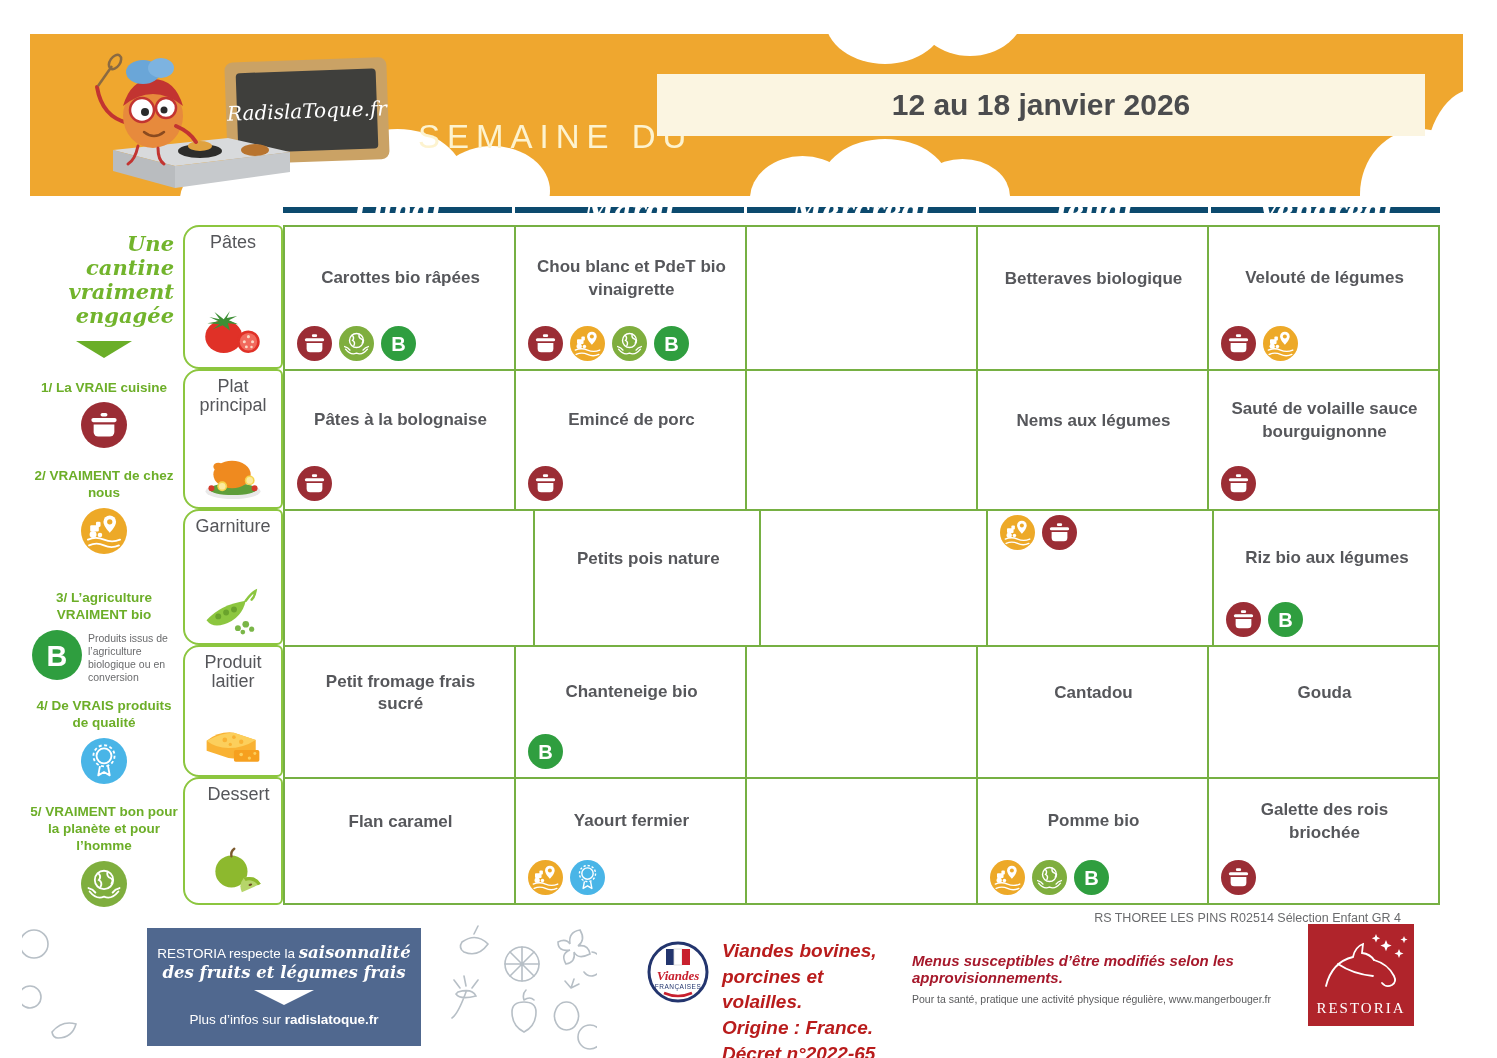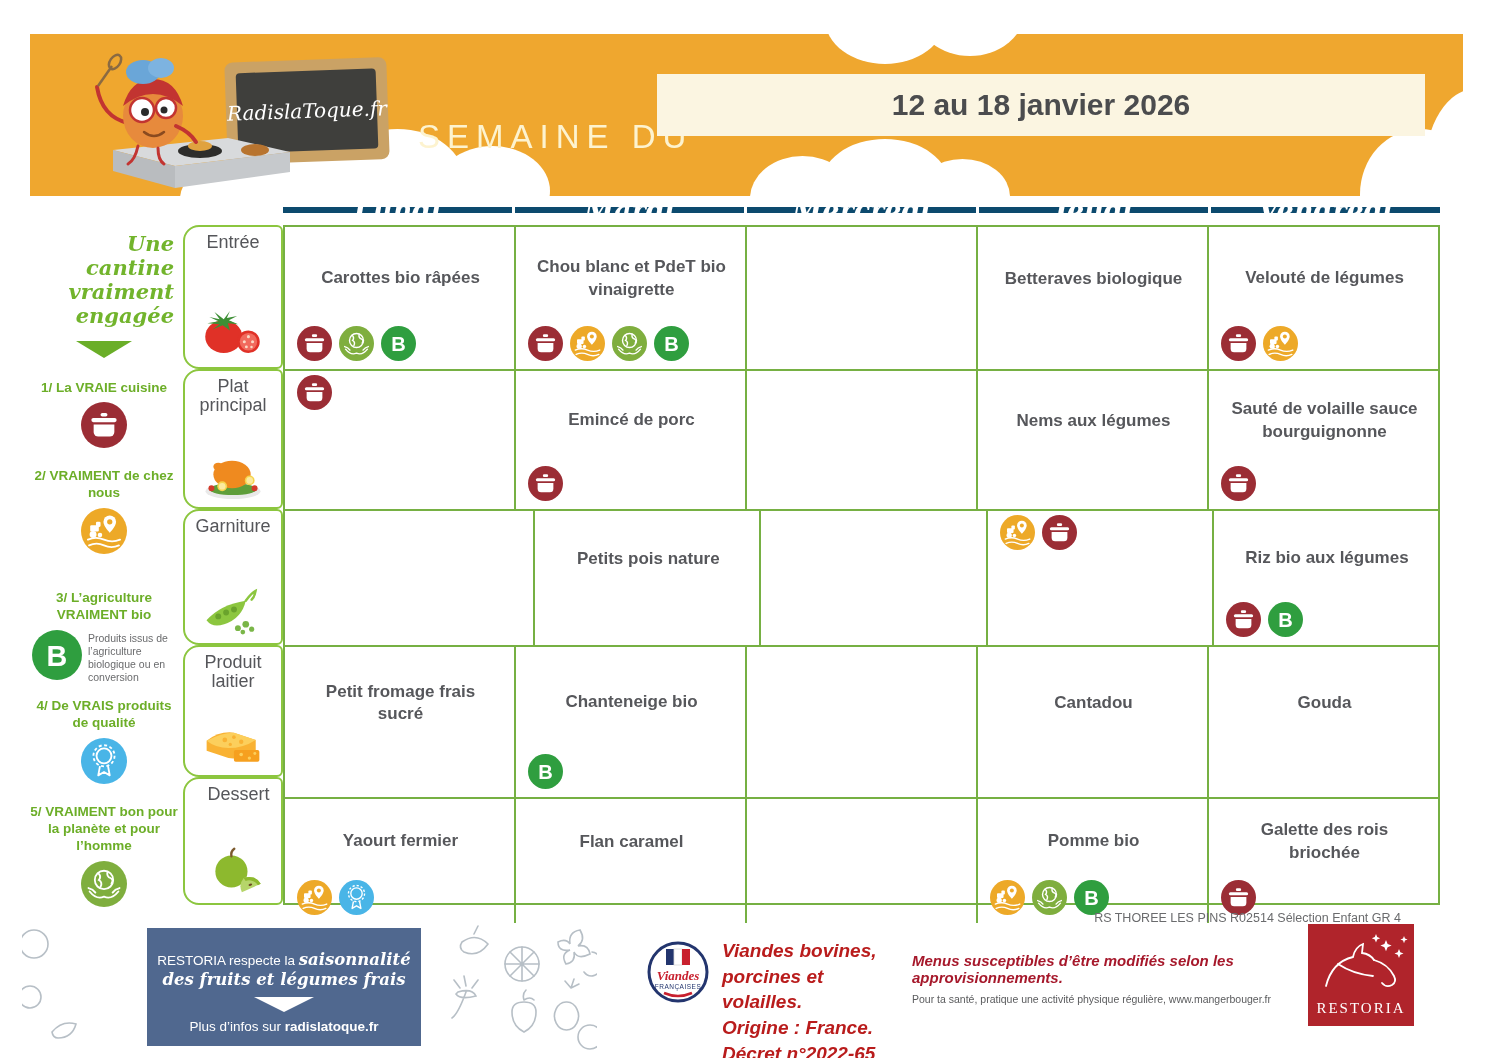--- a/index.html
+++ b/index.html
@@ -65,38 +65,38 @@
   .h132 { height: 132px; } .h128 { height: 128px; padding-left: 11px; }
 
   
   .grid {
     position: absolute; left: 283px; top: 225px; width: 1157px; height: 680px;
     border: 2px solid #76b043; background: #fff;
   }
   .grid-row { display: flex; }
   .grid-row + .grid-row { border-top: 2px solid #76b043; }
   .gr0 { height: 142px; } .gr1 { height: 140px; } .gr2 { height: 136px; padding-left: 24px; }
-  .gr3 { height: 152px; } .gr4 { height: 126px; }
+  .gr3 { height: 132px; } .gr4 { height: 126px; }
   .cell { flex: 1; display: flex; flex-direction: column; padding: 4px 6px 4px 8px; }
   .cell + .cell { border-left: 2px solid #76b043; }
   .cell-text {
     flex: 1; display: flex; align-items: center; justify-content: center;
     text-align: center; font-size: 17px; font-weight: bold; color: #56575b;
     line-height: 1.3; padding: 0 10px;
   }
   .cell-icons { display: flex; gap: 7px; align-items: flex-end; min-height: 38px; padding: 0 0 4px 4px; }
   .cell-icons .picon svg { width: 35px; height: 35px; }
   .picon { display: inline-block; line-height: 0; }
 
   
   .ref-code { position: absolute; right: 96px; top: 911px; font-size: 12.5px; color: #6a6b6d; }
   .doodles { position: absolute; left: 22px; top: 922px; }
   .blue-box {
     position: absolute; left: 147px; top: 928px; width: 274px; height: 118px;
-    background: #50688f; color: #fff; text-align: center; padding-top: 22px;
+    background: #50688f; color: #fff; text-align: center; padding-top: 15px;
   }
   .bb-line1 { font-size: 13.5px; }
   .bb-line1 .script, .bb-line2 { font-size: 16.5px; }
   .bb-line2 { margin-top: 1px; }
   .bb-tri {
     width: 0; height: 0; margin: 8px auto 7px;
     border-left: 30px solid transparent; border-right: 30px solid transparent;
     border-top: 15px solid #fff;
   }
   .bb-line3 { font-size: 13.5px; }
@@ -231,21 +231,21 @@
               <path d="M15 10.5 q3 3 0.5 6 q3.5 2 1.5 6"></path>
               <path d="M23 9.5 q-1 4 3 5.5 q2.5 1.5 0.5 4.5"></path>
               <path d="M7.5 26.5 q6 7.5 12.5 4.5 M32.5 26.5 q-6 7.5 -12.5 4.5"></path>
               <path d="M6.5 23.5 q4 1 6 4 M33.5 23.5 q-4 1 -6 4"></path>
             </g>
           </svg></span></div>
   </div>
 
   <div class="labels-col">
     <div class="course-box h144">
-      <div class="course-label">Entrée</div>
+      <div class="course-label">Pâtes</div>
       <svg width="72" height="58" viewBox="0 0 70 55">
         <ellipse cx="26" cy="32" rx="18" ry="16" fill="#e03127"></ellipse>
         <path d="M26 15 l-9 -7 l5 7 l-10 -2 l9 4 l-11 2 l12 1 l-7 5 l10 -4 l7 5 l-2 -7 l10 1 l-9 -4 l8 -4 l-10 2 l3 -7 z" fill="#3d8f35"></path>
         <circle cx="50" cy="37" r="11" fill="#e03127"></circle>
         <circle cx="50" cy="37" r="8.5" fill="#f16a5d"></circle>
         <g fill="#fbd8c5">
           <circle cx="50" cy="32" r="1.5"></circle>
             <circle cx="46" cy="37" r="1.5"></circle>
             <circle cx="54" cy="37" r="1.5"></circle>
           <circle cx="48" cy="42" r="1.4"></circle>
@@ -414,20 +414,21 @@
                   <rect x="13" y="12" width="4" height="4.5" rx="1"></rect>
                   <circle cx="10.5" cy="23" r="3"></circle>
                   <circle cx="16.5" cy="23.5" r="2"></circle>
                 </g>
               </svg></span>
           </div>
         </div>
     </div>
     <div class="grid-row gr1">
       <div class="cell">
+          <div class="cell-text">Pâtes à la bolognaise</div>
           <div class="cell-icons">
             <span class="picon"><svg viewBox="0 0 40 40">
                 <circle cx="20" cy="20" r="20" fill="#9b2d35"></circle>
                 <rect x="17" y="9.5" width="6" height="3" rx="1.5" fill="#fff"></rect>
                 <rect x="9" y="14" width="22" height="3.5" rx="1.75" fill="#fff"></rect>
                 <path d="M11 19.5 h18 v6.5 a4 4 0 0 1 -4 4 h-10 a4 4 0 0 1 -4 -4 z" fill="#fff"></path>
               </svg></span>
           </div>
         </div>
       <div class="cell">
@@ -537,20 +538,24 @@
           <div class="cell-text">Cantadou</div>
           <div class="cell-icons"></div>
         </div>
       <div class="cell">
           <div class="cell-text">Gouda</div>
           <div class="cell-icons"></div>
         </div>
     </div>
     <div class="grid-row gr4">
       <div class="cell">
+          <div class="cell-text">Flan caramel</div>
+          <div class="cell-icons"></div>
+        </div>
+      <div class="cell">
           <div class="cell-text">Yaourt fermier</div>
           <div class="cell-icons">
             <span class="picon"><svg viewBox="0 0 40 40">
                 <circle cx="20" cy="20" r="20" fill="#eda928"></circle>
                 <path d="M25 6.5 a5.5 5.5 0 0 1 5.5 5.5 c0 4 -5.5 9.5 -5.5 9.5 s-5.5 -5.5 -5.5 -9.5 a5.5 5.5 0 0 1 5.5 -5.5 z" fill="#fff"></path>
                 <circle cx="25" cy="12" r="2.3" fill="#eda928"></circle>
                 <g stroke="#fff" stroke-width="1.6" fill="none" stroke-linecap="round">
                   <path d="M6 27.5 q7 -3 14 0 q7 3 14 0"></path>
                   <path d="M7 32.5 q6.5 -3 13 0 q6.5 3 13 0"></path>
                 </g>
@@ -563,24 +568,20 @@
               </svg></span>
             <span class="picon"><svg viewBox="0 0 40 40">
                 <circle cx="20" cy="20" r="20" fill="#49b5e7"></circle>
                 <g stroke="#fff" stroke-width="1.6" fill="none">
                   <circle cx="20" cy="15.5" r="6.5"></circle>
                   <circle cx="20" cy="15.5" r="9.2" stroke-dasharray="2.6 2.2"></circle>
                   <path d="M16.5 24.5 l-1.5 8 l5 -3 l5 3 l-1.5 -8" stroke-linejoin="round"></path>
                 </g>
               </svg></span>
           </div>
-        </div>
-      <div class="cell">
-          <div class="cell-text">Flan caramel</div>
-          <div class="cell-icons"></div>
         </div>
       <div class="cell">
           <div class="cell-text"></div>
           <div class="cell-icons"></div>
         </div>
       <div class="cell">
           <div class="cell-text">Pomme bio</div>
           <div class="cell-icons">
             <span class="picon"><svg viewBox="0 0 40 40">
                 <circle cx="20" cy="20" r="20" fill="#eda928"></circle>

